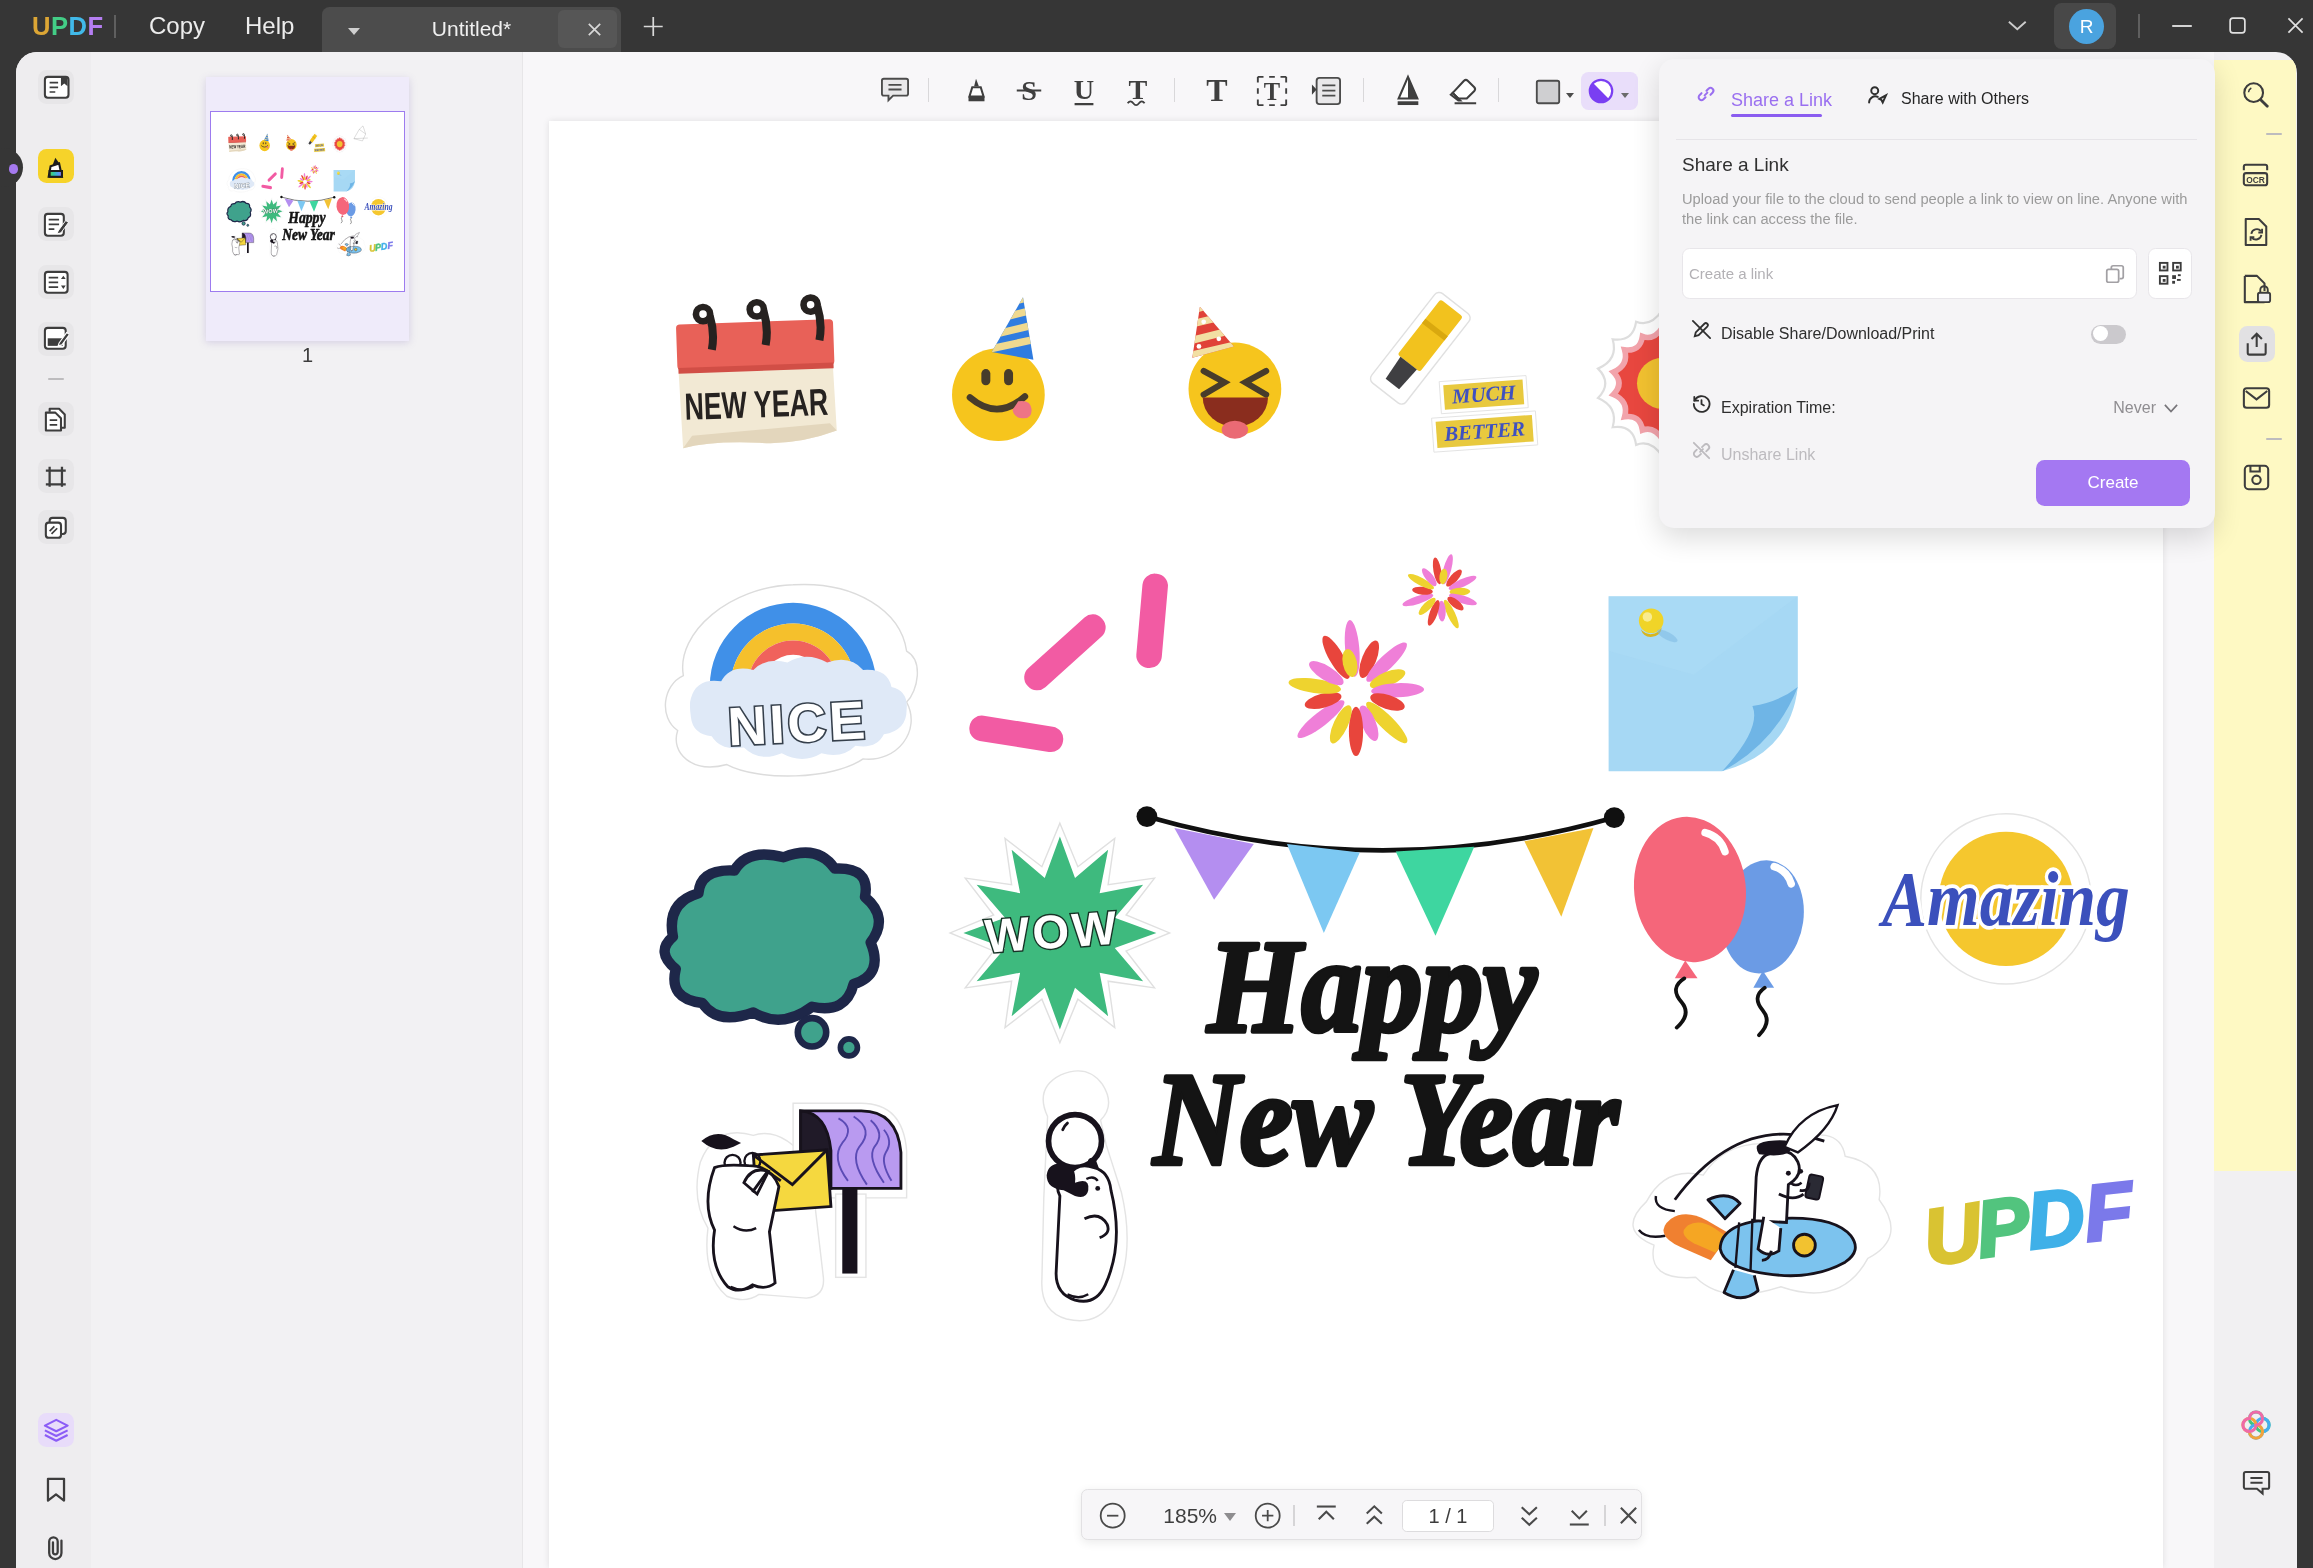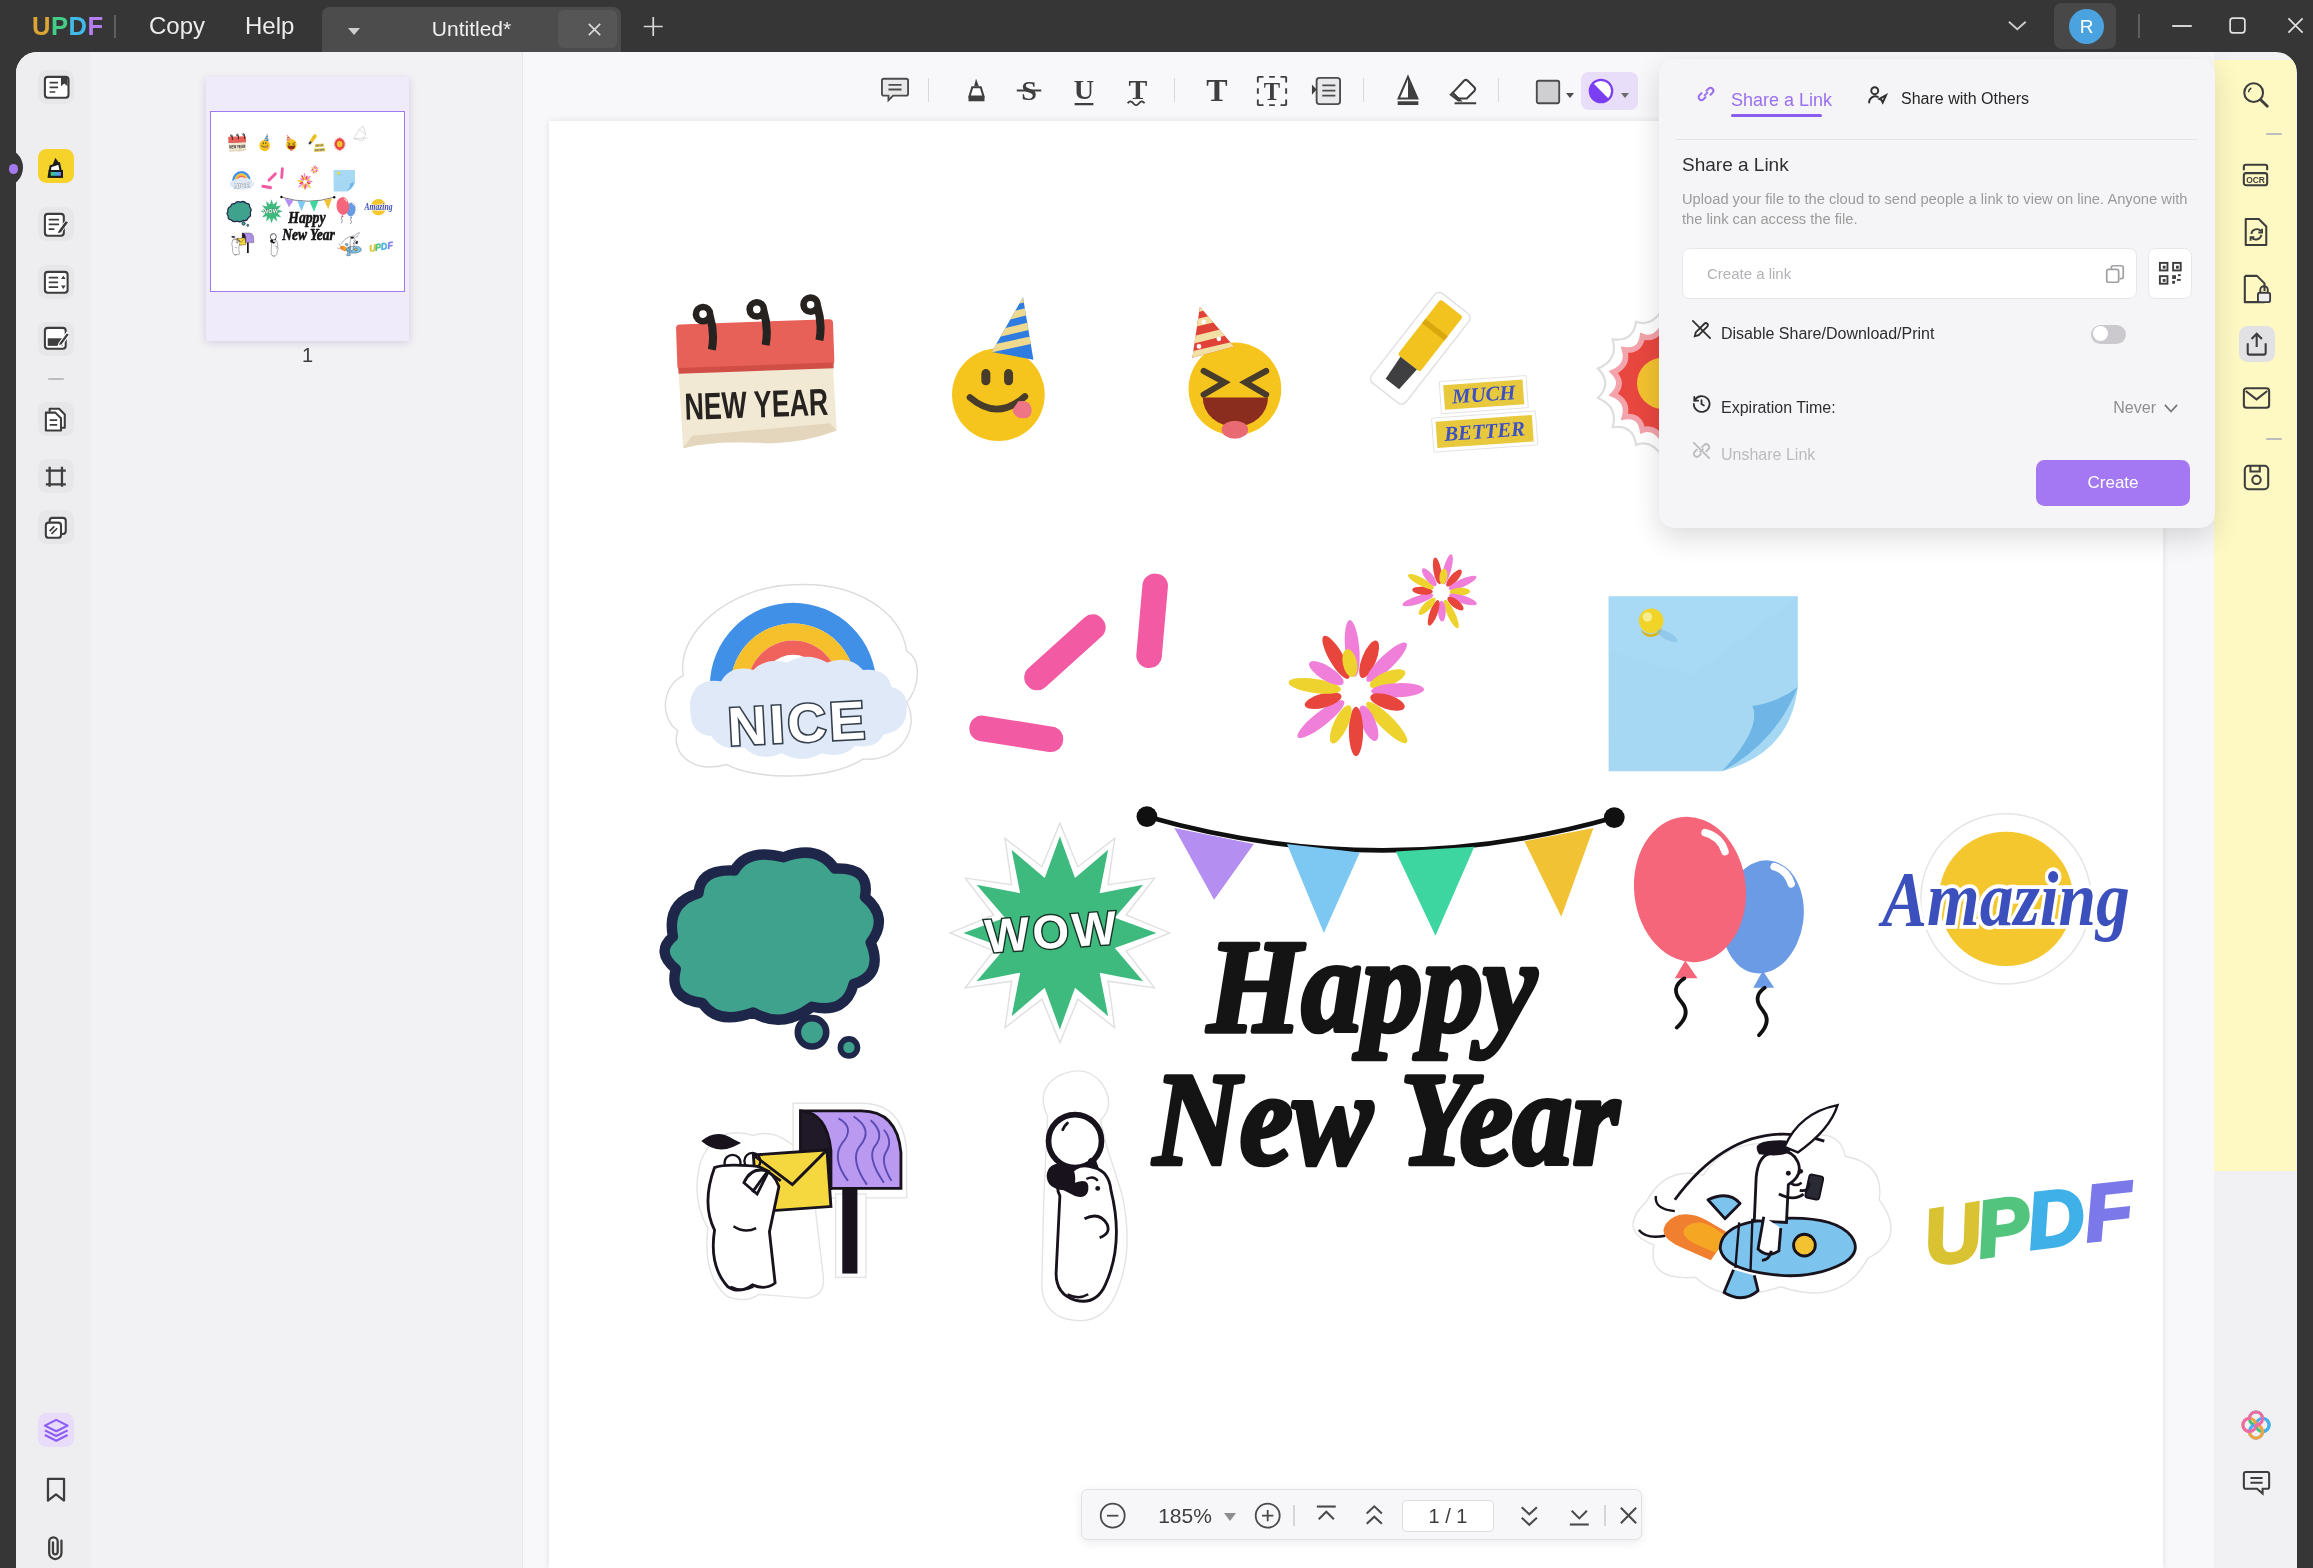--- a/index.html
+++ b/index.html
@@ -29,21 +29,21 @@
 
 #thumbpage{position:absolute;left:115px;top:24.6px;width:203px;height:264px;background:#efebfa;box-shadow:0 1.9px 7.6px rgba(120,100,180,0.25)}
 #thumbvp{position:absolute;left:3.8px;top:34px;width:195px;height:181px;background:#ffffff;border:1.9px solid #9d7bef}
 #thumblabel{position:absolute;left:0;top:267px;width:203px;text-align:center;font-size:20px;color:#3c3c3c}
 
 .tsep2{position:absolute;top:25.6px;width:0.9px;height:24.6px;background:#d9d8da}
 
 #sharepanel{position:absolute;left:1643px;top:6.6px;width:556px;height:469px;background:#f5f4f6;border-radius:15px;box-shadow:0 9.5px 28px rgba(0,0,0,0.14);font-size:15px}
 #sp-underline{position:absolute;left:72px;top:55px;width:91px;height:3.8px;border-radius:1.9px;background:#8a5cf0}
 #sp-divider{position:absolute;left:17px;top:80px;width:521px;height:0.9px;background:#e6e4e8}
-#sp-input{position:absolute;left:23px;top:189px;width:455px;height:51px;background:#fff;border:0.9px solid #e8e6ea;border-radius:7.6px;line-height:49px;padding-left:24px;color:#b3b1b5;font-size:15px}
+#sp-input{position:absolute;left:23px;top:189px;width:455px;height:51px;background:#fff;border:0.9px solid #e8e6ea;border-radius:7.6px;line-height:49px;padding-left:6px;color:#b3b1b5;font-size:15px}
 #sp-qr{position:absolute;left:489px;top:189px;width:44px;height:51px;background:#fff;border:0.9px solid #e8e6ea;border-radius:7.6px;display:flex;align-items:center;justify-content:center}
 #sp-toggle{position:absolute;left:432px;top:266px;width:35px;height:19px;border-radius:9.5px;background:#cbc9cd}
 #sp-toggle i{position:absolute;left:1.9px;top:1.9px;width:15px;height:15px;border-radius:50%;background:#fff}
 #sp-create{position:absolute;left:377px;top:401px;width:154px;height:46px;background:#a478f2;border-radius:8.5px;color:#fff;text-align:center;line-height:46px;font-size:17px}
 .sp-row{position:absolute;left:62px;color:#2e2e2e;font-size:16px}
 
 #zoombar{position:absolute;left:1065px;top:1437px;width:561px;height:51px;background:#f7f6f8;border:0.9px solid #e2e1e3;border-radius:6.6px;box-shadow:0 2.8px 9.5px rgba(0,0,0,0.08)}
 #zb-input{position:absolute;left:320px;top:9.5px;width:92px;height:32px;background:#fff;border:0.9px solid #dddcde;border-radius:4.7px;text-align:center;line-height:30px;font-size:20px;color:#3c3c3c}
 .zb-txt{position:absolute;top:0;height:51px;line-height:51px;font-size:21px;color:#3e3e3e}
 </style></head>
@@ -354,21 +354,21 @@
       </svg>
     <div class="sp-row" style="top:387px;color:#bdbbbf">Unshare Link</div>
     <div id="sp-create">Create</div>
   </div>
 
   <div id="zoombar">
     <svg class="abs" style="left:17px;top:12.3px" width="27.4" height="27.4" viewBox="0 0 29 29">
         <circle cx="14.5" cy="14.5" r="12.7" stroke="#4a4a4a" stroke-width="1.9" fill="none"></circle>
         <path d="M8.5 14.5 H20.5" stroke="#4a4a4a" stroke-width="1.9"></path>
       </svg>
-    <div class="zb-txt" style="left:65px;width:76px;text-align:center">185%</div>
+    <div class="zb-txt" style="left:59px;width:76px;text-align:right">185%</div>
     <div class="abs" style="left:142px;top:23px;width:0;height:0;border-left:6.6px solid transparent;border-right:6.6px solid transparent;border-top:8.5px solid #8e8d8f"></div>
     <svg class="abs" style="left:172px;top:12.3px" width="27.4" height="27.4" viewBox="0 0 29 29">
         <circle cx="14.5" cy="14.5" r="12.7" stroke="#4a4a4a" stroke-width="1.9" fill="none"></circle>
         <path d="M8.5 14.5 H20.5 M14.5 8.5 V20.5" stroke="#4a4a4a" stroke-width="1.9"></path>
       </svg>
     <div class="tsep" style="left:211px;top:15px;height:21px;background:#d6d5d7"></div>
     <svg class="abs" style="left:232px;top:14px" width="24.6" height="24" viewBox="0 0 26 25">
         <path d="M3 2.5 H23" stroke="#4a4a4a" stroke-width="2.2" fill="none"></path>
         <path d="M5 16 L13 8 L21 16" stroke="#4a4a4a" stroke-width="2.2" fill="none"></path>
       </svg>

